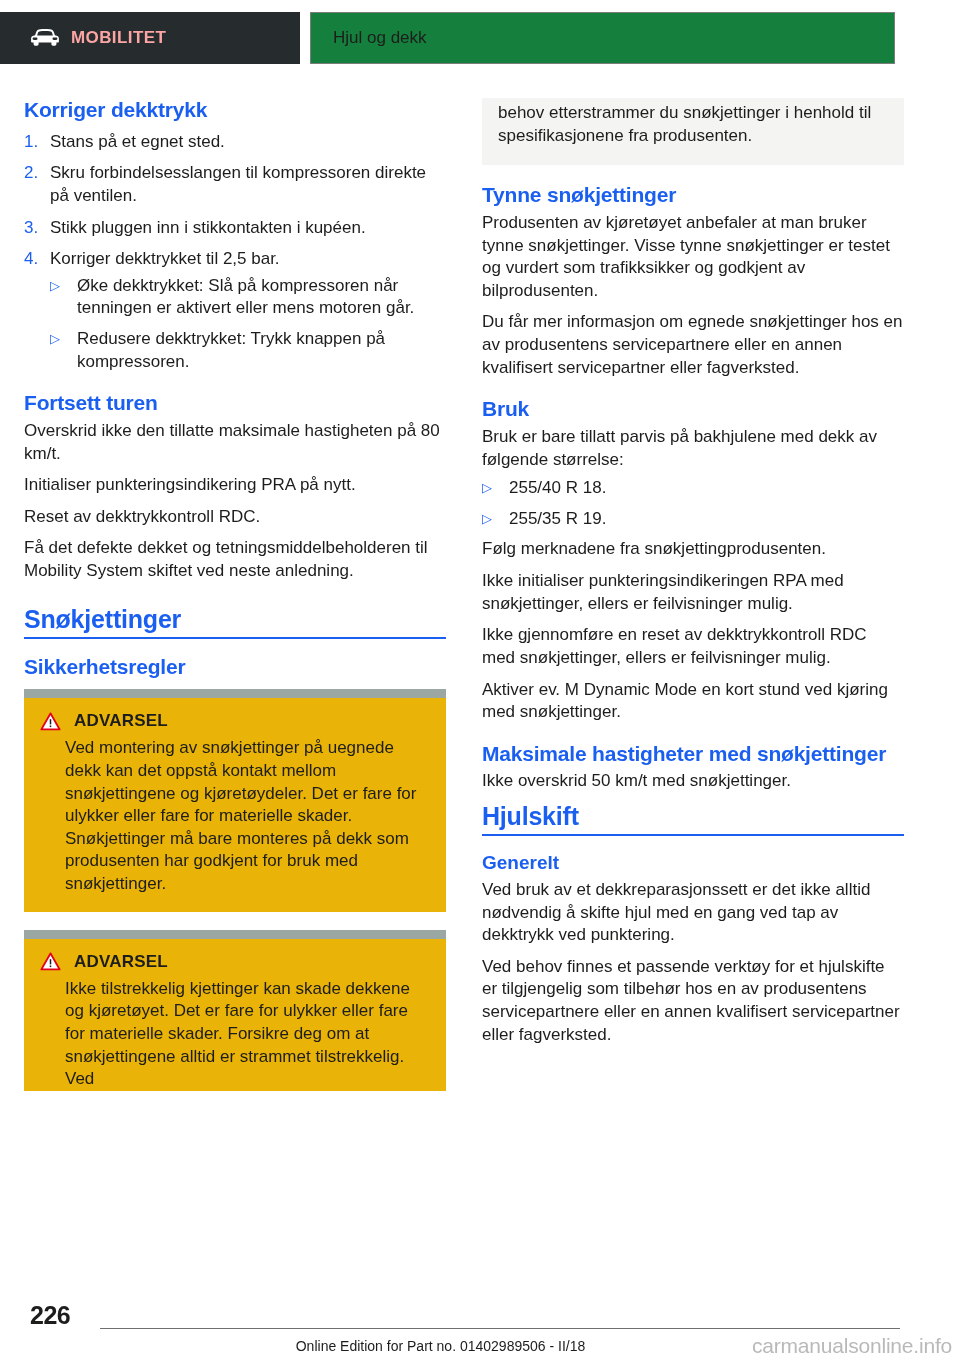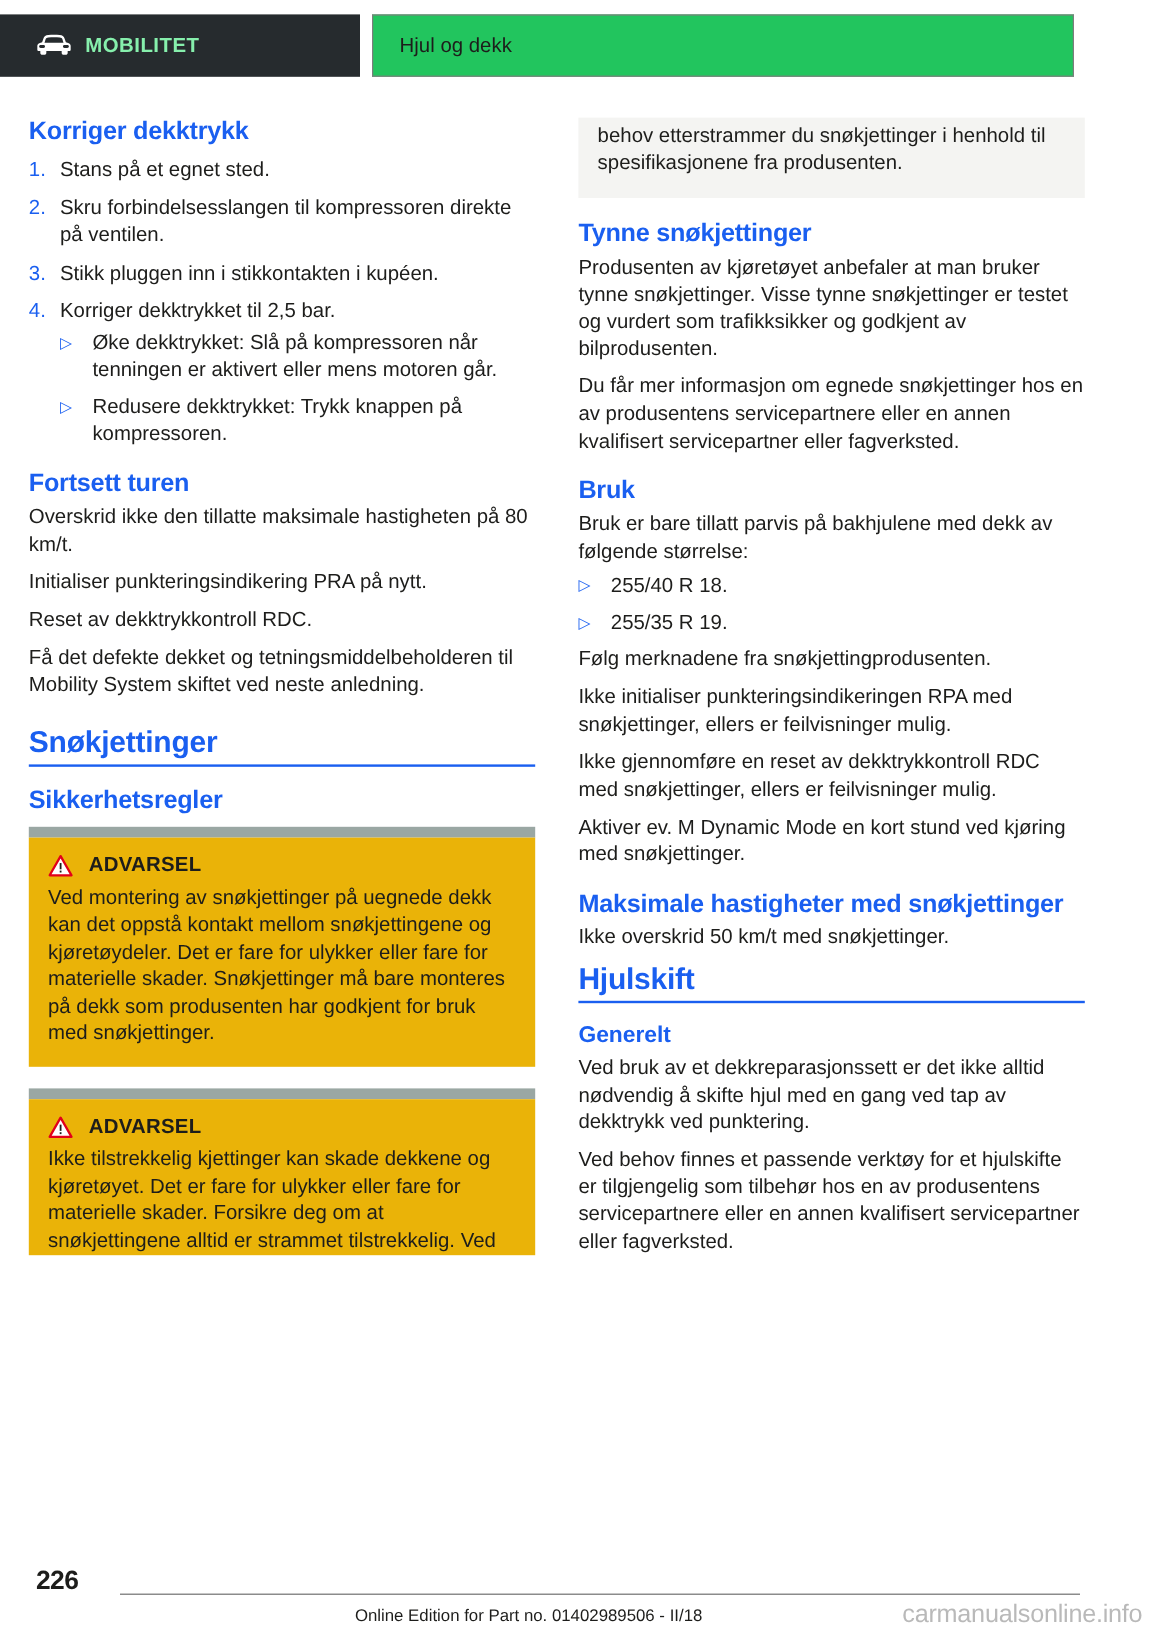--- a/index.html
+++ b/index.html
@@ -26,32 +26,32 @@
     position: absolute;
     left: 0; top: 0;
     width: 300px; height: 52px;
     background: #262b2e;
     display: flex;
     align-items: center;
     padding-left: 30px;
   }
   .car-icon { width: 30px; height: 20px; display: block; }
   .brand-label {
-    color: #86efac;
+    color: #fca5a5;
     font-size: 17px;
     font-weight: bold;
     letter-spacing: 0.4px;
     margin-left: 11px;
     font-family: "Liberation Sans", sans-serif;
   }
   .chapter-tab {
     position: absolute;
     left: 310px; top: 0;
     width: 585px; height: 52px;
-    background: #22c55e;
+    background: #15803d;
     border: 1px solid #7d7d7d;
     display: flex;
     align-items: center;
     padding-left: 22px;
   }
   .chapter-tab-label {
     font-size: 17px;
     color: #1d1d1b;
   }
 
@@ -159,20 +159,21 @@
     font-size: 17px;
     font-weight: bold;
     color: #1d1d1b;
     margin-left: 13px;
     letter-spacing: 0.2px;
   }
   .warnbox .wtext {
     font-size: 17px;
     line-height: 1.33;
     color: #1d1d1b;
+    margin-left: 25px;
   }
   .warnbox.clipped .inner { padding-bottom: 0; }
 
   
   .cont-box {
     background: #f4f4f2;
     padding: 4px 16px 18px 16px;
     font-size: 17px;
     line-height: 1.33;
     color: #1d1d1b;
@@ -181,21 +182,21 @@
 
   
   .footer {
     position: absolute;
     left: 0; bottom: 0;
     width: 960px; height: 72px;
   }
   .page-no {
     position: absolute;
     left: 30px; bottom: 32px;
-    font-size: 22px;
+    font-size: 25px;
     font-weight: bold;
     color: #1d1d1b;
     letter-spacing: -0.5px;
     margin-top: 36px;
   }
   .foot-rule {
     position: absolute;
     left: 100px; bottom: 33px;
     width: 800px;
     border-top: 1px solid #6f6f6f;

